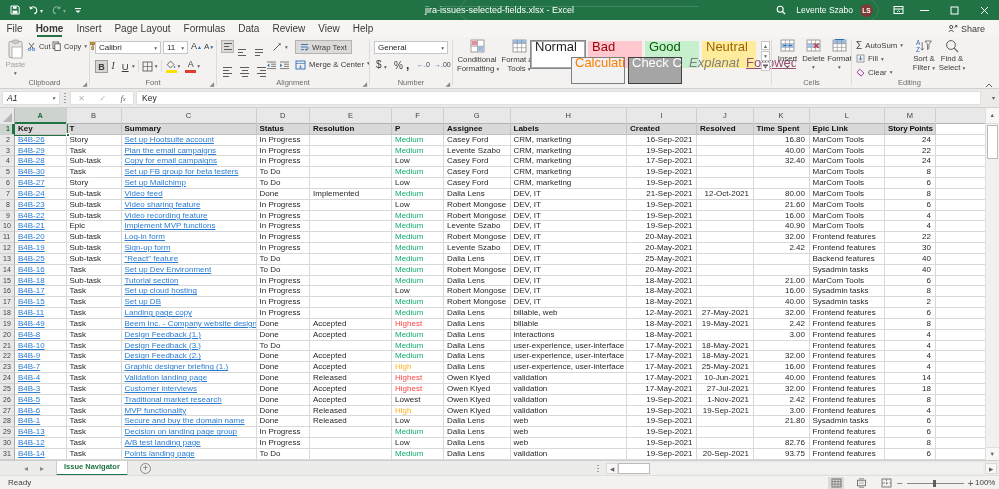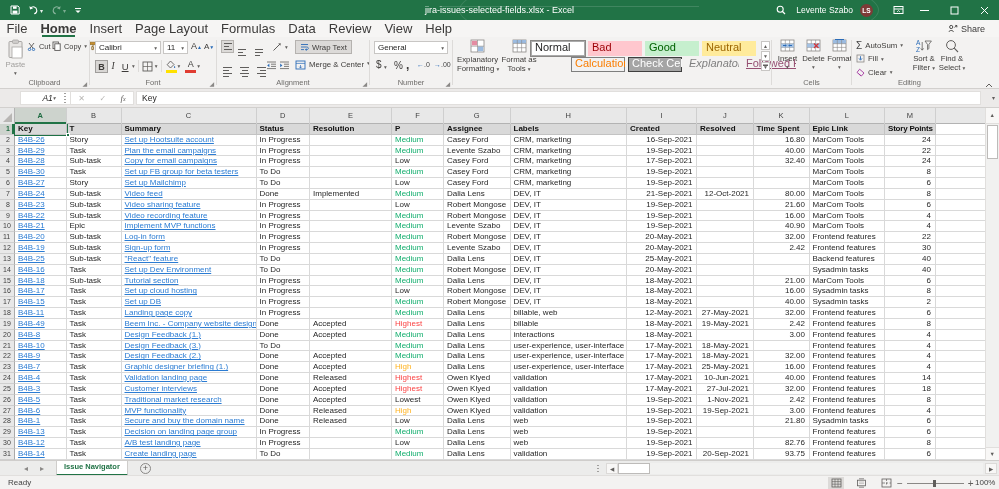--- a/index.html
+++ b/index.html
@@ -17,21 +17,21 @@
   .qchev { font-size:6px; margin-left:1px; opacity:.9; }
   .title-text { position:absolute; left:0; right:0; top:0; height:20px; text-align:center; font-size:9px; line-height:20px; color:#fff; }
   .tb-right { position:absolute; right:0; top:0; height:20px; display:flex; align-items:center; }
   .tb-user { font-size:8.5px; margin:0 7px 0 4px; }
   .avatar { width:13px; height:13px; border-radius:50%; background:#7d3b37; color:#fff; font-size:6.5px; font-weight:bold; display:flex; align-items:center; justify-content:center; margin-right:14px; }
   .winbtn { width:30px; height:20px; display:flex; align-items:center; justify-content:center; color:#fff; }
   .tb-ico { display:flex; align-items:center; justify-content:center; width:22px; height:20px; }
 
   
   .tabrow { position:absolute; left:0; top:20px; width:999px; height:17px; background:#f6f5f4; display:flex; align-items:center; }
-  .rtab { font-size:13px; color:#3b3a39; padding:0 6.5px; height:17px; line-height:17px; position:relative; }
+  .rtab { font-size:10px; color:#3b3a39; padding:0 6.5px; height:17px; line-height:17px; position:relative; }
   .rtab.active { font-weight:bold; color:#3b3a39; }
   .rtab.active::after { content:""; position:absolute; left:8px; right:8px; bottom:0; height:2px; background:#217346; }
   .share-btn { position:absolute; right:8px; top:1px; height:15px; display:flex; align-items:center; gap:3px; font-size:9px; color:#3b3a39; padding:0 6px; }
 
   
   .ribbon { position:absolute; left:0; top:37px; width:999px; height:52px; background:#f3f2f1; border-bottom:1px solid #d2d0ce; font-size:7.8px; color:#3d3b39; white-space:nowrap; }
   .rgroup { position:absolute; top:0; height:51px; }
   .rgroup .glabel { position:absolute; bottom:1px; left:0; right:0; text-align:center; font-size:7.5px; color:#6e6c6a; }
   .launcher { position:absolute; bottom:1px; right:2px; font-size:6px; color:#8a8886; }
   .gdivider { position:absolute; top:3px; bottom:3px; width:1px; background:#dddbd9; }
@@ -55,35 +55,35 @@
   .colorbtn .bar { position:absolute; left:1px; right:1px; bottom:0; height:3px; }
 
   
   .bars { display:inline-flex; flex-direction:column; gap:1.5px; }
   .bars i { display:block; height:1.5px; background:#605e5c; }
   .wrapbtn { border:1px solid #b5b2af; background:#dcdad8; display:flex; align-items:center; gap:3px; padding:0 4px; height:14px; font-size:7.8px; white-space:nowrap; }
   .pressedbox { border:1px solid #b5b2af; background:#dcdad8; }
 
   
   .gal { position:absolute; display:flex; gap:3px; }
-  .gcell { width:54px; height:15px; font-size:11px; line-height:12.5px; padding-left:4px; overflow:hidden; white-space:nowrap; }
+  .gcell { width:54px; height:27px; font-size:13px; line-height:12.5px; padding-left:4px; overflow:hidden; white-space:nowrap; }
   .galscroll { position:absolute; display:flex; flex-direction:column; gap:1px; }
   .galscroll .gs { width:9px; height:9.5px; background:#fff; border:1px solid #c8c6c4; font-size:5px; color:#605e5c; text-align:center; line-height:8px; }
 
   
   .bigbtn { position:absolute; top:2px; text-align:center; font-size:7.8px; color:#3d3b39; line-height:9px; white-space:nowrap; }
   .bigbtn .bicon { display:flex; justify-content:center; margin-bottom:2px; }
 
   
   .estack { position:absolute; display:flex; flex-direction:column; gap:1.5px; font-size:7.8px; }
   .estack .erow { display:flex; align-items:center; gap:3px; height:12px; }
 
   
   .fbar { position:absolute; left:0; top:89px; width:999px; height:19px; background:#eceae9; border-bottom:1px solid #d2d0ce; }
-  .namebox { position:absolute; left:20px; top:2px; width:58px; height:14px; background:#fff; border:1px solid #e1dfdd; font-size:8.5px; color:#252423; display:flex; align-items:center; justify-content:center; padding:0 4px;font-style:italic; }
+  .namebox { position:absolute; left:2px; top:2px; width:58px; height:14px; background:#fff; border:1px solid #e1dfdd; font-size:8.5px; color:#252423; display:flex; align-items:center; justify-content:space-between; padding:0 4px;font-style:italic; }
   .fsplit { position:absolute; left:64px; top:4px; width:2px; height:10px; background:repeating-linear-gradient(to bottom,#a19f9d 0 1.2px,transparent 1.2px 3px); }
   .fbtns { position:absolute; left:70px; top:2px; height:14px; display:flex; align-items:center; background:#fff; border:1px solid #e1dfdd; width:64px; justify-content:space-around; }
   .fx-area { position:absolute; left:136px; top:2px; right:18px; height:14px; background:#fff; border:1px solid #e1dfdd; font-size:8.5px; color:#252423; line-height:13px; padding-left:5px; }
   .fchev { position:absolute; right:4px; top:5px; font-size:6px; color:#605e5c; }
 
   
   .colhead { position:absolute; left:0; top:108px; width:984.5px; height:16px; display:grid; grid-template-columns:15px 51.5px 55px 135px 53.5px 82px 52px 66.5px 116.5px 70px 56.5px 56px 75.5px 50.5px 49.5px; background:#e8e8e8; border-bottom:1px solid #b3b3b3; }
   .ch { font-size:7.5px; color:#3f3f3f; text-align:center; line-height:15px; border-right:1px solid #cfcfcf; height:16px; overflow:hidden; }
   .ch.sel { background:#cdd3cd; color:#1e6b41; font-weight:bold; box-shadow:inset 0 -2px 0 #217346; }
   .ch.corner { background:#e8e8e8; position:relative; border-right:1px solid #b3b3b3; }
@@ -403,21 +403,21 @@
     <div class="rgroup" style="left:453px;width:318px;">
       <div class="bigbtn" style="left:4px;width:40px;">
         <span class="bicon">
           <svg class="ic" width="15" height="14" viewBox="0 0 15 14">
               <rect x="1" y="1" width="13" height="12" fill="#fff" stroke="#8a8886" stroke-width=".8"></rect>
               <rect x="1.8" y="1.8" width="5.4" height="4.6" fill="#e48ca2"></rect>
               <rect x="7.8" y="7.4" width="5.4" height="4.8" fill="#9bbbe0"></rect>
               <path d="M1 7.2h13 M7.5 1v12" stroke="#8a8886" stroke-width=".6"></path>
             </svg>
         </span>
-        <div>Explanatory</div>
+        <div>Conditional</div>
         <div><span>Formatting</span> <span class="chev">▾</span></div>
       </div>
       <div class="bigbtn" style="left:46px;width:40px;">
         <span class="bicon">
           <svg class="ic" width="15" height="14" viewBox="0 0 15 14">
               <rect x="1" y="1" width="13" height="12" fill="#fff" stroke="#8a8886" stroke-width=".8"></rect>
               <rect x="1" y="1" width="13" height="3.4" fill="#9bbbe0"></rect>
               <path d="M1 4.4h13 M1 8.7h13 M5.3 1v12 M9.6 1v12" stroke="#8a8886" stroke-width=".6"></path>
             </svg>
         </span>
@@ -1024,21 +1024,21 @@
         <div class="c">web</div>
         <div class="c r">19-Sep-2021</div>
         <div class="c r"></div>
         <div class="c r">82.76</div>
         <div class="c">Frontend features</div>
         <div class="c r">8</div>
         <div class="c voidc"></div>
         <div class="c gut">31</div>
         <div class="c"><span class="lnk">B4B-14</span></div>
         <div class="c">Task</div>
-        <div class="c"><span class="lnk">Create landing page</span></div>
+        <div class="c"><span class="lnk">Points landing page</span></div>
         <div class="c">To Do</div>
         <div class="c"></div>
         <div class="c" style="color: rgb(16, 173, 108);">Medium</div>
         <div class="c">Dalia Lens</div>
         <div class="c">validation</div>
         <div class="c r">19-Sep-2021</div>
         <div class="c r">20-Sep-2021</div>
         <div class="c r">93.75</div>
         <div class="c">Frontend features</div>
         <div class="c r">6</div>

